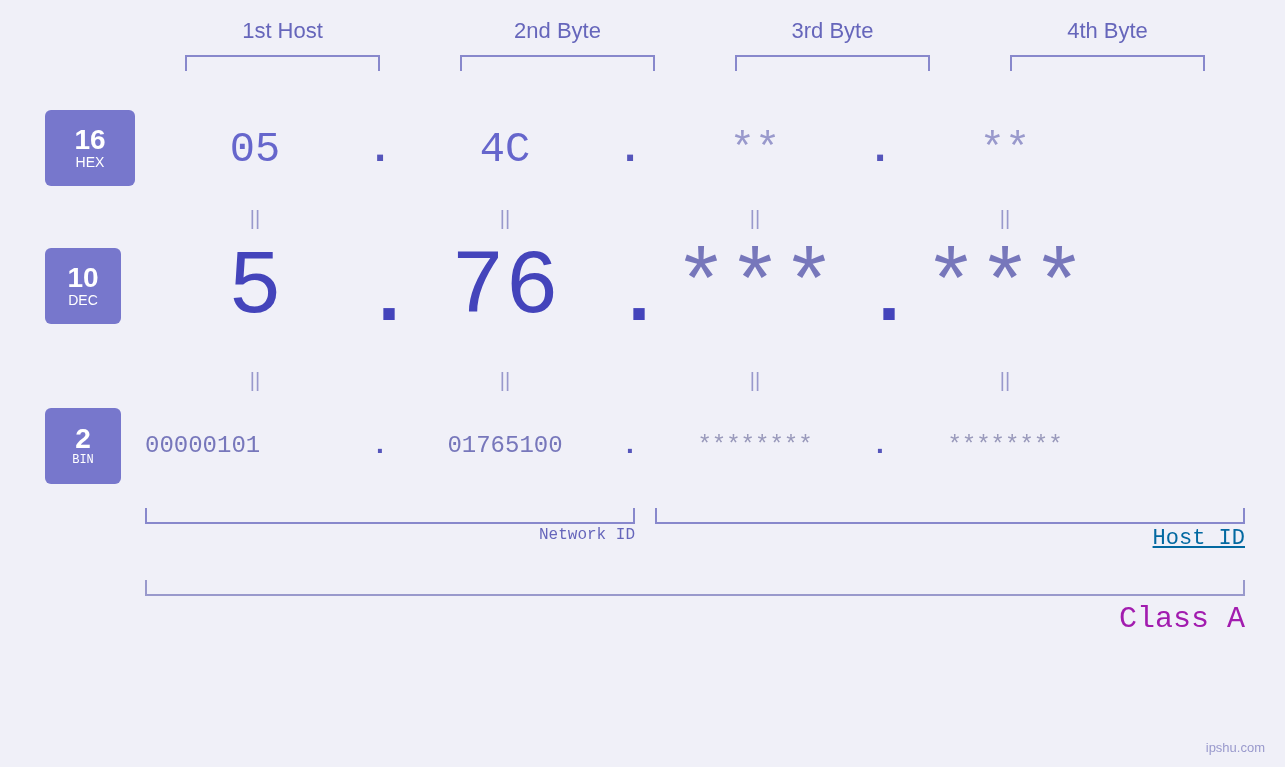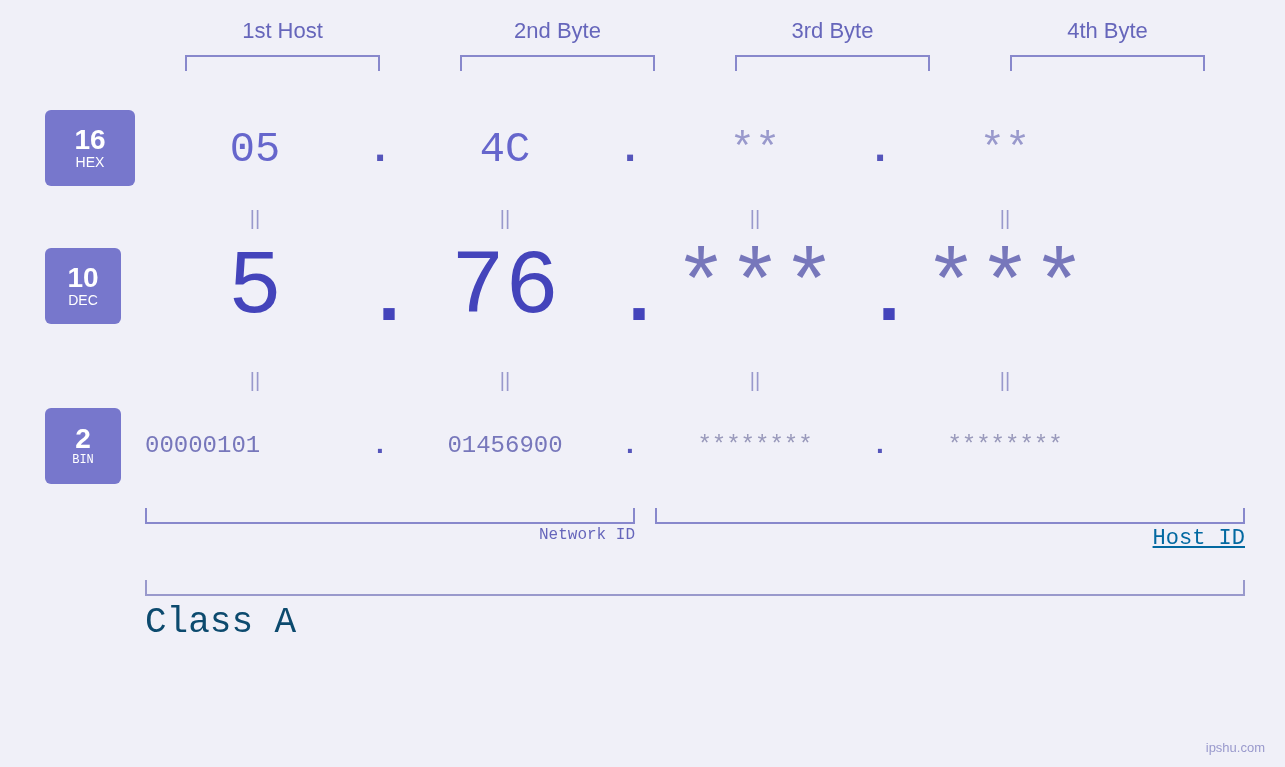--- a/index.html
+++ b/index.html
@@ -82,21 +82,21 @@
 </div>
 
 <div style="position:absolute; left:45px; top:408px; width:76px; height:76px; background:#7777cc; border-radius:6px; display:flex; flex-direction:column; align-items:center; justify-content:center; color:white;">
   <span style="font-size:28px; font-weight:bold; line-height:1; font-family:Arial,sans-serif;">2</span>
   <span style="font-size:12px; font-family:Liberation Mono, monospace;">BIN</span>
 </div>
 
 <div style="position:absolute; top:400px; left:145px; width:1100px; display:flex; align-items:center; height:90px;">
   <div style="width:220px; text-align:left; color:#7777bb; font-size:24px;">00000101</div>
   <div style="width:30px; text-align:center; color:#5555bb; font-size:28px; font-weight:bold;">.</div>
-  <div style="width:220px; text-align:center; color:#7777bb; font-size:24px;">01456900</div>
+  <div style="width:220px; text-align:center; color:#7777bb; font-size:24px;">01765100</div>
   <div style="width:30px; text-align:center; color:#5555bb; font-size:28px; font-weight:bold;">.</div>
   <div style="width:220px; text-align:center; color:#9999bb; font-size:24px;">********</div>
   <div style="width:30px; text-align:center; color:#5555bb; font-size:28px; font-weight:bold;">.</div>
   <div style="width:220px; text-align:center; color:#9999bb; font-size:24px;">********</div>
 </div>
 
 <div style="position:absolute; top:508px; left:145px; width:1100px; display:flex; align-items:flex-end;">
 
   <div style="width:490px; height:16px; border-bottom:2px solid #8888cc; border-left:2px solid #8888cc; border-right:2px solid #8888cc;"></div>
   <div style="width:20px;"></div>
@@ -105,16 +105,16 @@
 </div>
 
 <div style="position:absolute; top:526px; left:145px; width:1100px; display:flex;">
   <div style="width:490px; text-align:right; color:#6666bb; font-size:16px;">Network ID</div>
   <div style="width:20px;"></div>
   <div style="flex:1; text-align:right; color:#0369a1; font-size:22px;text-decoration:underline;">Host ID</div>
 </div>
 
 <div style="position:absolute; top:580px; left:145px; width:1100px;">
   <div style="width:100%; height:16px; border-bottom:2px solid #9999cc; border-left:2px solid #9999cc; border-right:2px solid #9999cc; margin-bottom:6px;"></div>
-  <div style="text-align:left; color:#0c4a6e; font-size:36px;">Class A</div>
+  <div style="text-align:right; color:#a21caf; font-size:30px;">Class A</div>
 </div>
 
 <div style="position:absolute; bottom:12px; right:20px; color:#9999cc; font-size:13px; font-family:Arial,sans-serif;">ipshu.com</div>
 
 </body></html>

